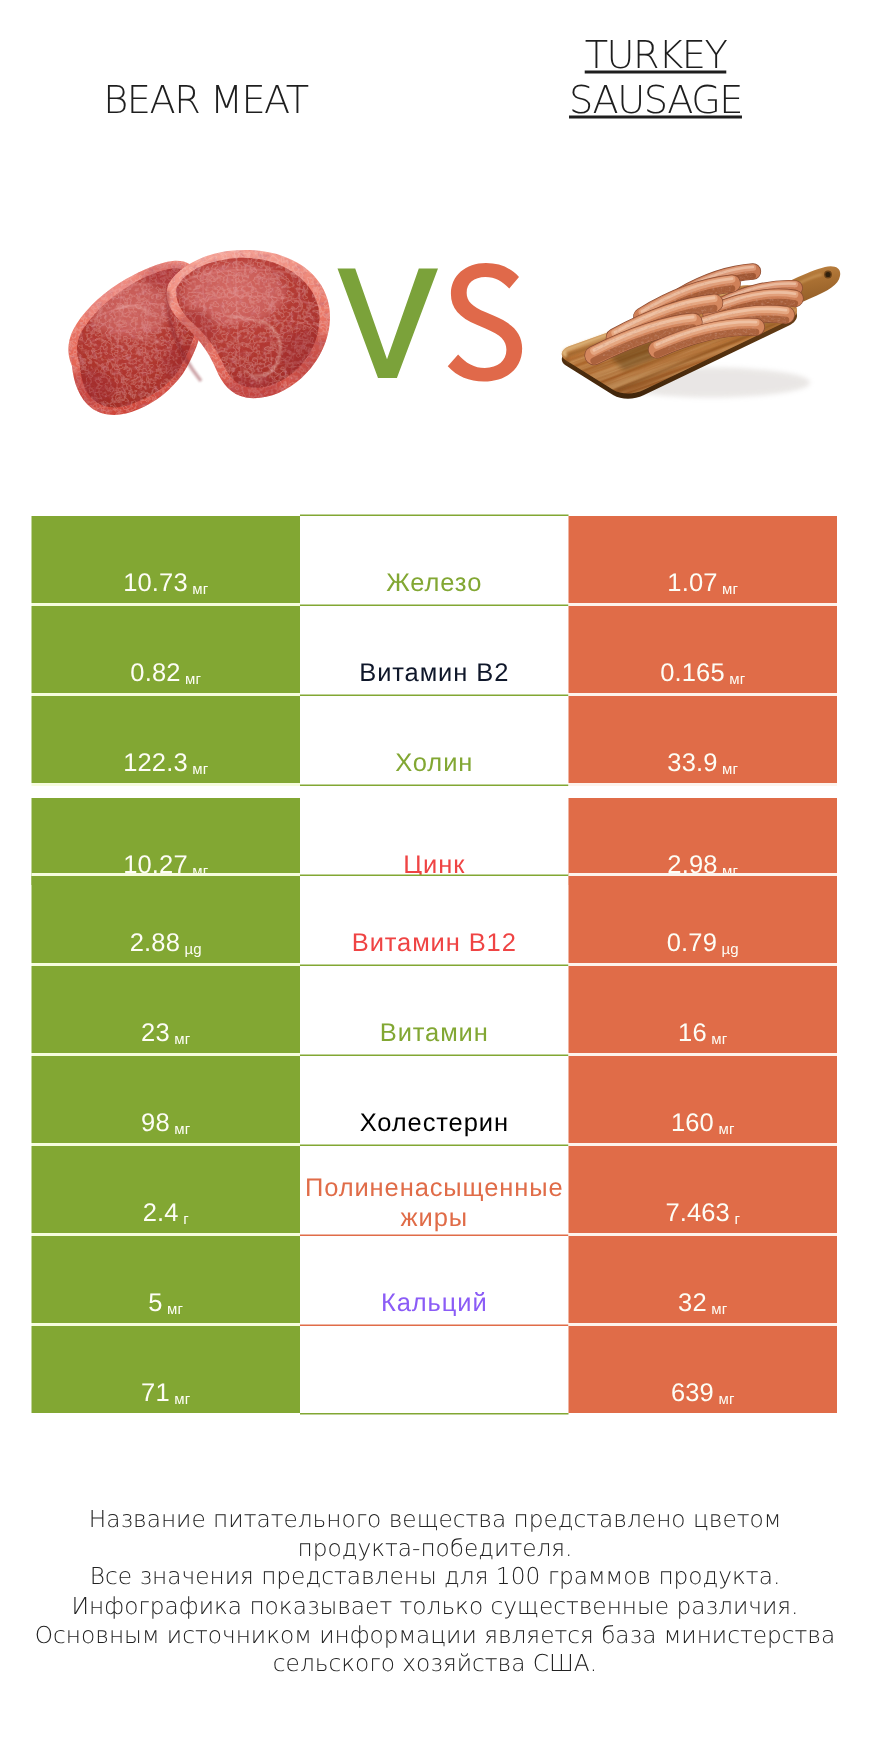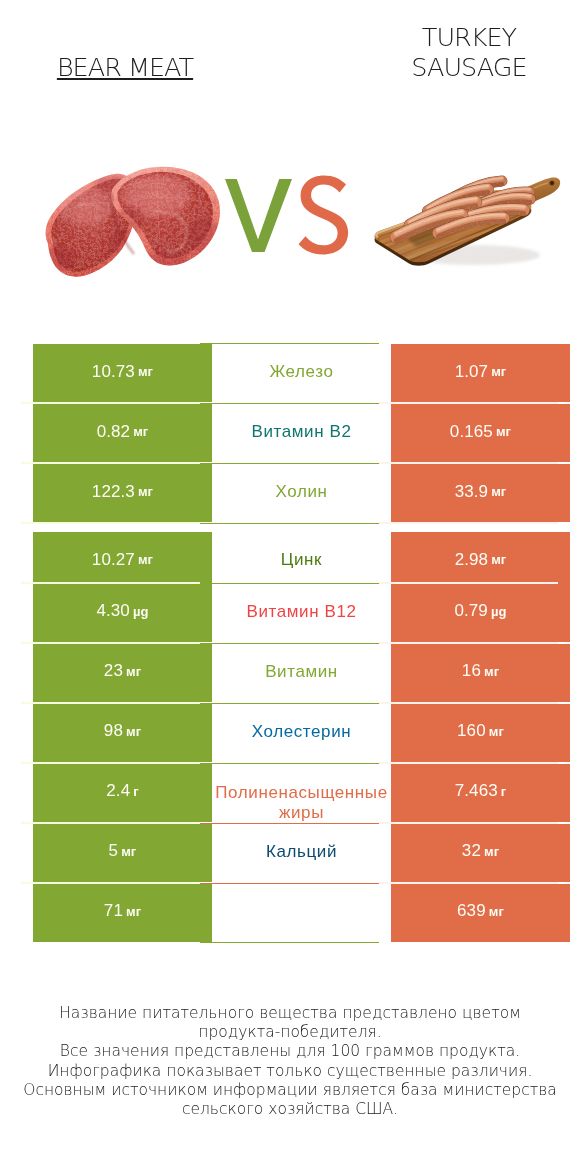--- a/index.html
+++ b/index.html
@@ -18,56 +18,55 @@
     position:absolute;
     font-family:"DejaVu Sans",sans-serif;
     font-weight:200;
     font-size:25.5px;
     line-height:30px;
     letter-spacing:-1px;
     color:#1e1e1e;
     text-align:center;
     text-transform:uppercase;
   }
-  #title-left{left:5px;top:52px;width:240px;text-decoration:underline;}
-  #title-right{left:379px;top:22px;width:180px;}
+  #title-left{left:17px;top:52px;width:240px;}
+  #title-right{left:347px;top:22px;width:180px;text-decoration:underline;}
 
   
   .hero{position:absolute;left:0;top:0;width:580px;height:320px;}
   .meat-img{position:absolute;left:38px;top:162px;}
   .saus-img{position:absolute;left:366px;top:171px;}
   .vs{position:absolute;left:222px;top:175px;}
 
   
   .table{position:absolute;left:21px;top:344px;width:537px;}
   .gapline{position:absolute;height:2px;background:#f6fcdd;}
   .gapline.l{left:0;width:179px;}
   .gapline.r{left:358px;width:179px;background:#fdf3ec;}
   .row{position:absolute;left:0;width:537px;height:58.3px;}
   .cell{
     position:absolute;top:0;height:100%;padding-bottom:3px;
-    display:flex;align-items:center;justify-content:center;
+    display:flex;align-items:flex-end;justify-content:center;
     font-family:"Liberation Sans",sans-serif;
     font-size:17px;font-weight:500;
     box-sizing:border-box;
     overflow:hidden;
     letter-spacing:0.1px;
-    margin-left:12px;
   }
   .left{left:0;width:179px;color:#fdfdf5;background:#82a733;}
   .right{left:358px;width:179px;color:#fdfdf5;background:#e06c48;}
   .mid{
     left:179px;width:179px;background:#ffffff;
     font-size:17px;font-weight:400;letter-spacing:0.6px;
     text-align:center;line-height:21px;padding-left:0;
   }
   .mid > span{display:block;width:178px;flex:0 0 178px;max-width:none;}
   .mid2{padding-top:20px;padding-bottom:0;line-height:20px;}
   .midline{position:absolute;left:179px;width:179px;height:1px;}
-  .unit{font-size:13px;font-weight:700;margin-left:3px;}
+  .unit{font-size:10px;font-weight:400;margin-left:3px;}
 
   
   .footer{
     position:absolute;left:0;top:1004px;width:580px;
     text-align:center;
     font-family:"DejaVu Sans",sans-serif;
     font-weight:200;
     font-size:15.5px;
     line-height:19.2px;
     color:#222222;
@@ -527,21 +526,21 @@
           <span>1.07</span>
           <span class="unit">мг</span>
         </div>
       </div>
       <div class="midline" style="top: -1px; background: rgb(130, 167, 51);"></div>
       <div class="row" style="top: 59.95px;">
         <div class="cell left">
           <span>0.82</span>
           <span class="unit">мг</span>
         </div>
-        <div class="cell mid" style="color:#0f766e">
+        <div class="cell mid" style="color:#0f172a">
           <span>Витамин B2</span>
         </div>
         <div class="cell right">
           <span>0.165</span>
           <span class="unit">мг</span>
         </div>
       </div>
       <div class="midline" style="top: 58.95px; background: rgb(130, 167, 51);"></div>
       <div class="gapline l" style="top: 58.45px;"></div>
       <div class="gapline r" style="top: 58.45px;"></div>
@@ -559,34 +558,34 @@
         </div>
       </div>
       <div class="midline" style="top: 118.9px; background: rgb(130, 167, 51);"></div>
       <div class="gapline l" style="top: 118.4px;"></div>
       <div class="gapline r" style="top: 118.4px;"></div>
       <div class="row" style="top: 188px;">
         <div class="cell left">
           <span>10.27</span>
           <span class="unit">мг</span>
         </div>
-        <div class="cell mid" style="color:#4d7c0f">
+        <div class="cell mid" style="color:#ef4444">
           <span>Цинк</span>
         </div>
         <div class="cell right">
           <span>2.98</span>
           <span class="unit">мг</span>
         </div>
       </div>
       <div class="midline" style="top: 178.85px; background: rgb(130, 167, 51);"></div>
       <div class="gapline l" style="top: 178.35px;"></div>
       <div class="gapline r" style="top: 178.35px;"></div>
       <div class="row" style="top: 239.8px;">
         <div class="cell left">
-          <span>4.30</span>
+          <span>2.88</span>
           <span class="unit">µg</span>
         </div>
         <div class="cell mid" style="color:#ef4444">
           <span>Витамин B12</span>
         </div>
         <div class="cell right">
           <span>0.79</span>
           <span class="unit">µg</span>
         </div>
       </div>
@@ -607,21 +606,21 @@
         </div>
       </div>
       <div class="midline" style="top: 298.75px; background: rgb(130, 167, 51);"></div>
       <div class="gapline l" style="top: 298.25px;"></div>
       <div class="gapline r" style="top: 298.25px;"></div>
       <div class="row" style="top: 359.7px;">
         <div class="cell left">
           <span>98</span>
           <span class="unit">мг</span>
         </div>
-        <div class="cell mid" style="color:#0369a1">
+        <div class="cell mid" style="color:#000000">
           <span>Холестерин</span>
         </div>
         <div class="cell right">
           <span>160</span>
           <span class="unit">мг</span>
         </div>
       </div>
       <div class="midline" style="top: 358.7px; background: rgb(130, 167, 51);"></div>
       <div class="gapline l" style="top: 358.2px;"></div>
       <div class="gapline r" style="top: 358.2px;"></div>
@@ -639,21 +638,21 @@
         </div>
       </div>
       <div class="midline" style="top: 418.65px; background: rgb(130, 167, 51);"></div>
       <div class="gapline l" style="top: 418.15px;"></div>
       <div class="gapline r" style="top: 418.15px;"></div>
       <div class="row" style="top: 479.6px;">
         <div class="cell left">
           <span>5</span>
           <span class="unit">мг</span>
         </div>
-        <div class="cell mid" style="color:#0c4a6e">
+        <div class="cell mid" style="color:#8b5cf6">
           <span>Кальций</span>
         </div>
         <div class="cell right">
           <span>32</span>
           <span class="unit">мг</span>
         </div>
       </div>
       <div class="midline" style="top: 478.6px; background: rgb(224, 108, 72);"></div>
       <div class="gapline l" style="top: 478.1px;"></div>
       <div class="gapline r" style="top: 478.1px;"></div>

